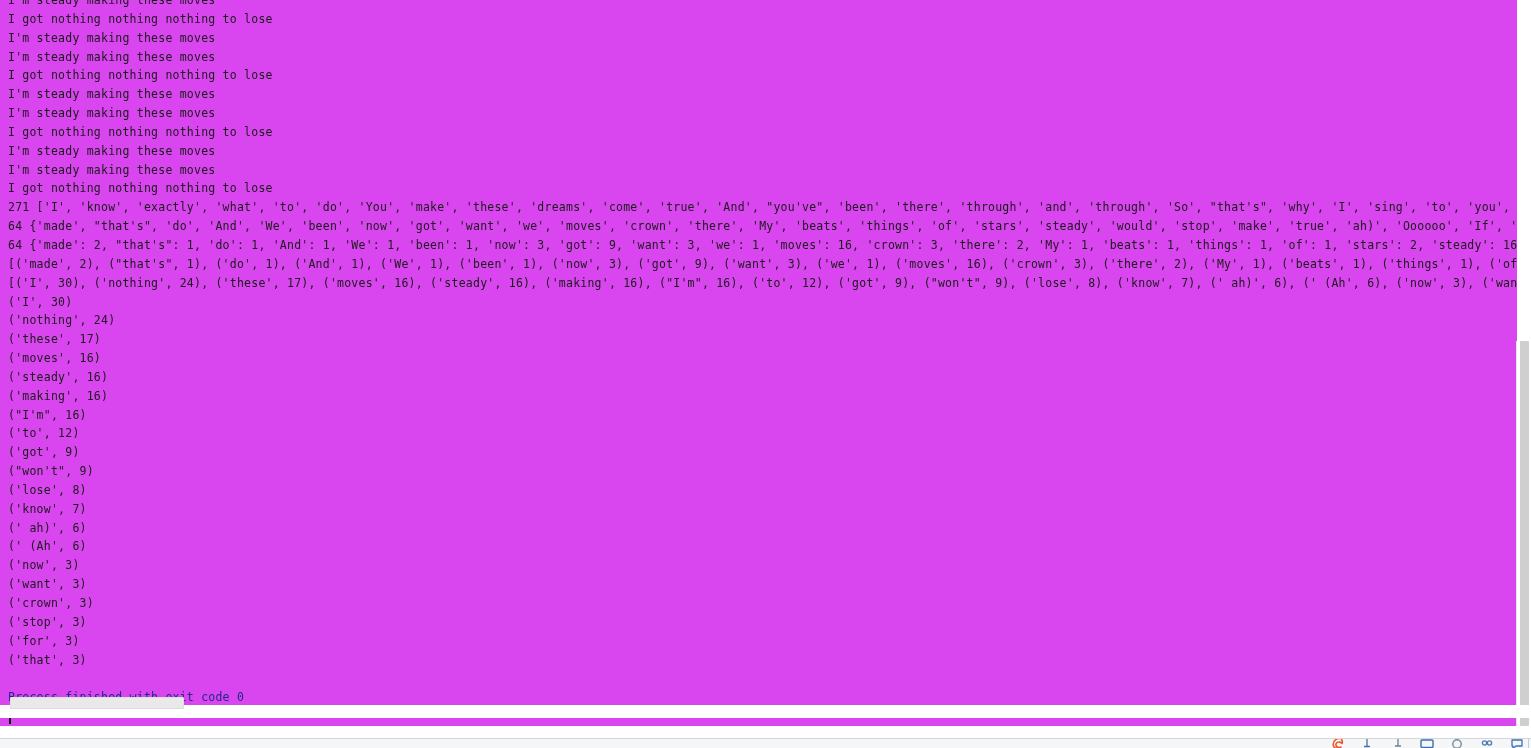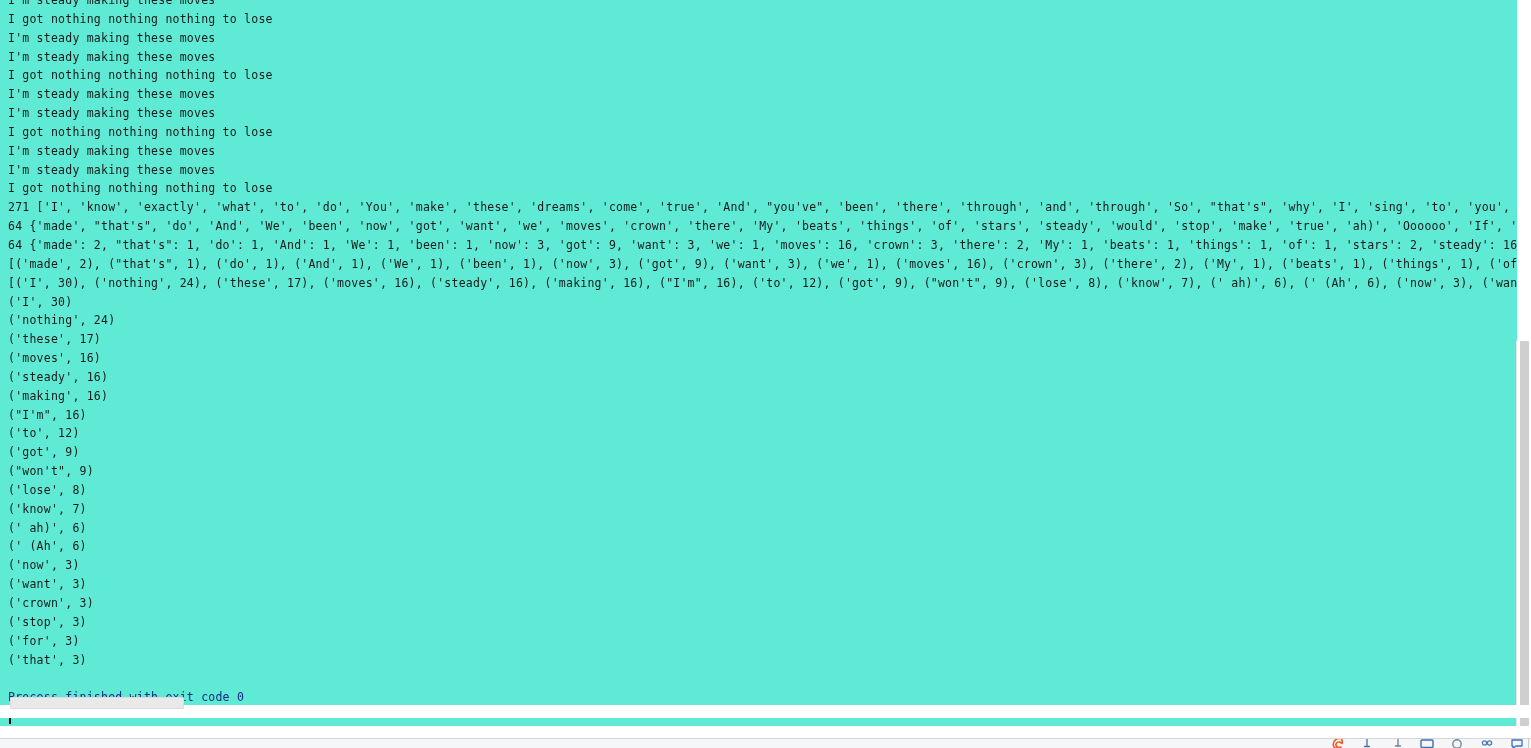--- a/index.html
+++ b/index.html
@@ -15,21 +15,21 @@
     font-family: "DejaVu Sans Mono", "Liberation Mono", monospace;
   }
 
   
   #console-pane {
     position: absolute;
     left: 0;
     top: 0;
     width: 1531px;
     height: 726px;
-    background: #5eead4;
+    background: #d946ef;
     overflow: hidden;
   }
 
   #console-lines {
     position: absolute;
     left: 8px;
     top: -9px;           
     white-space: pre;
     font-size: 11.5px;
     line-height: 18.85px;

